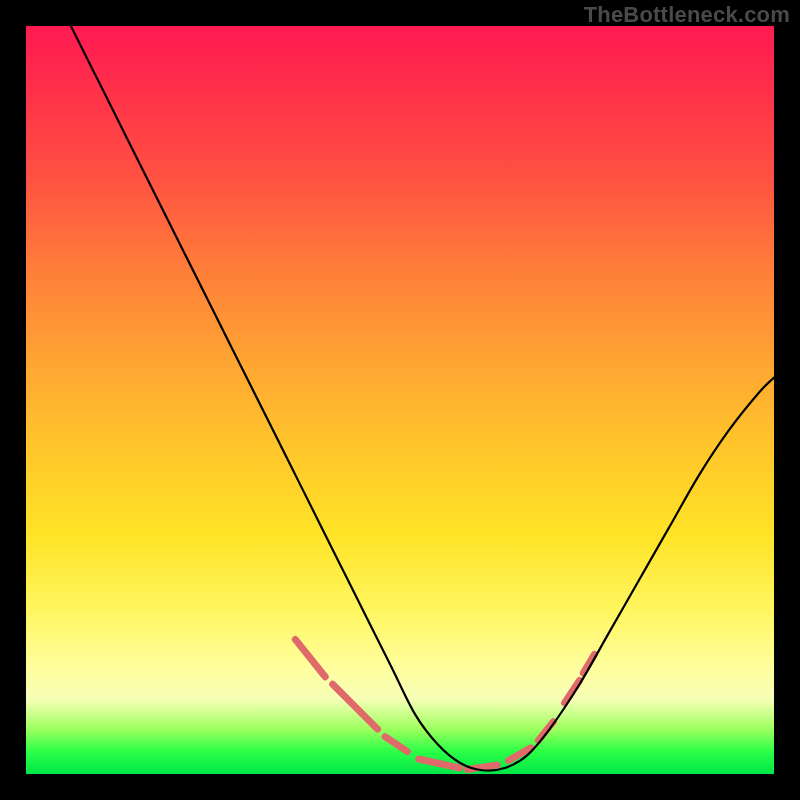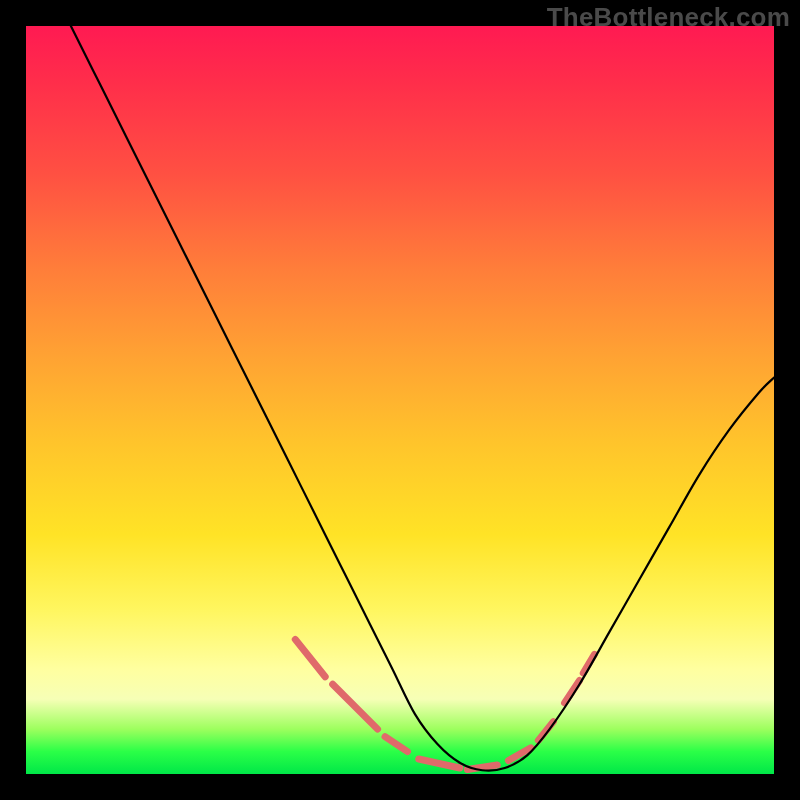--- a/index.html
+++ b/index.html
@@ -49,21 +49,21 @@
     top: 0;
     width: 748px;
     height: 748px;
     overflow: visible;
   }
   .watermark {
     position: absolute;
     top: 2px;
     right: 10px;
     color: #4a4a4a;
-    font-size: 26px;
+    font-size: 22px;
     font-weight: 600;
     letter-spacing: 0.2px;
     user-select: none;
   }
 </style>
 </head>
 <body>
 
 <div class="frame">
   <div class="plot">

